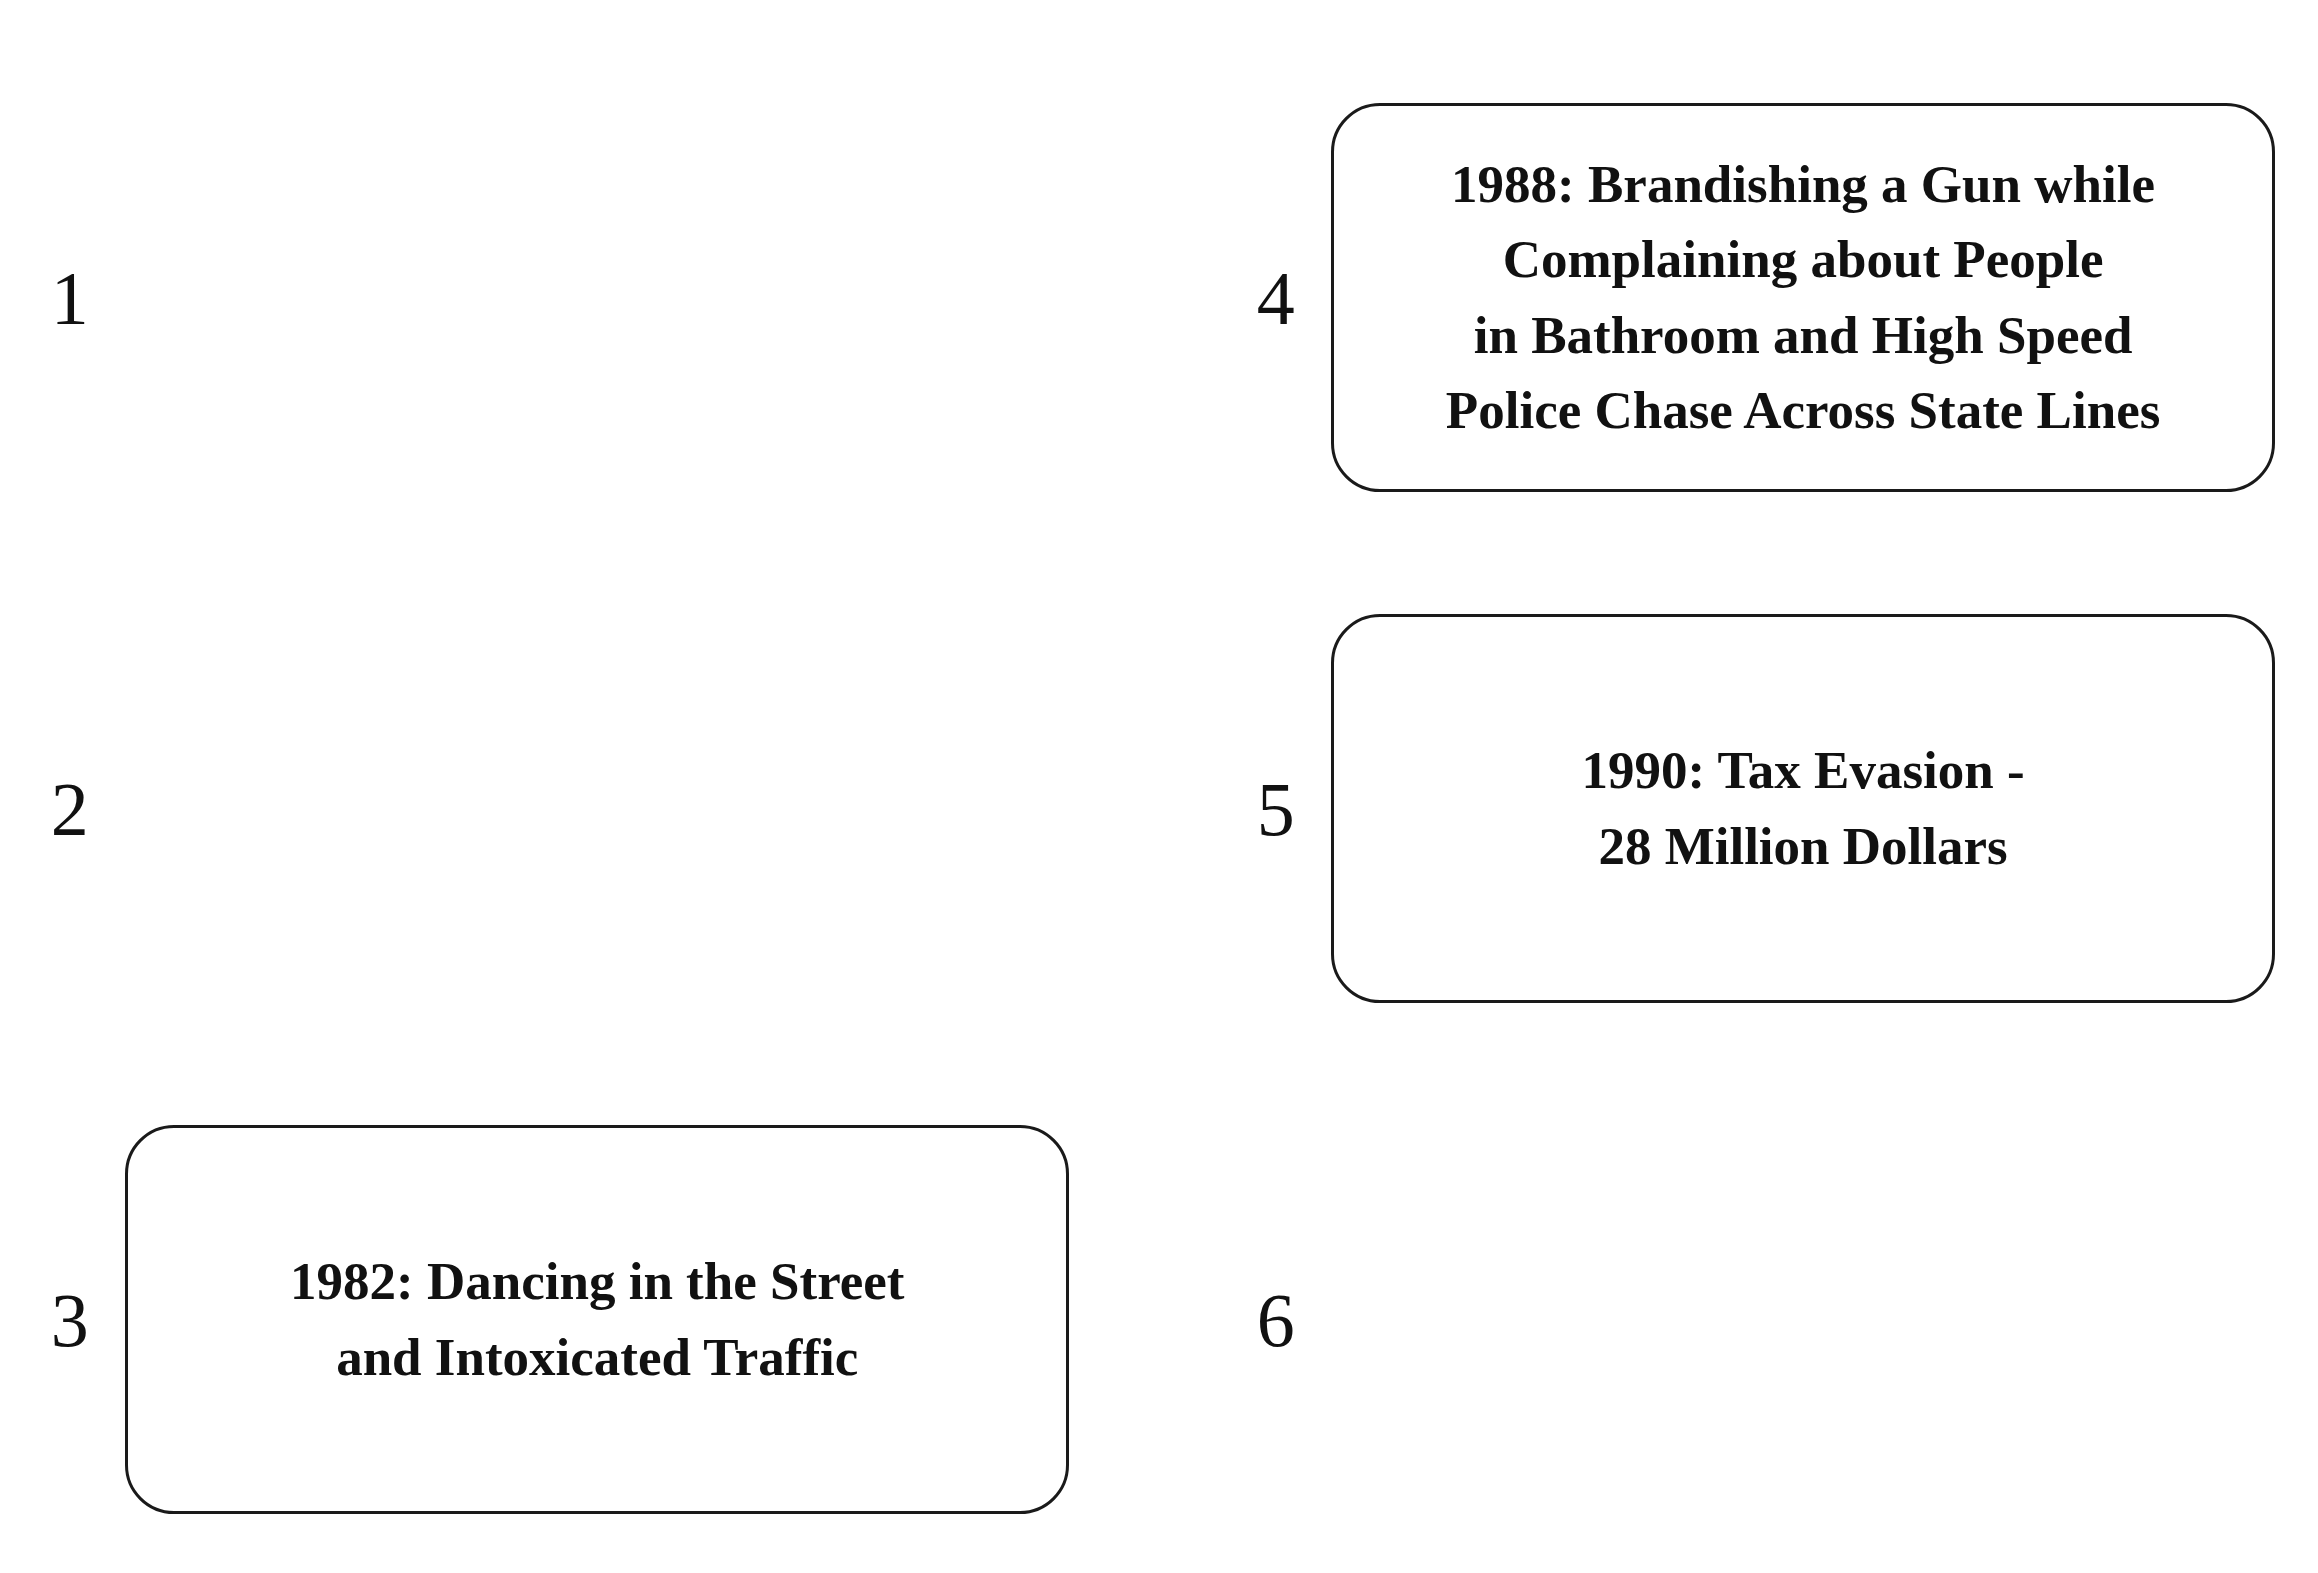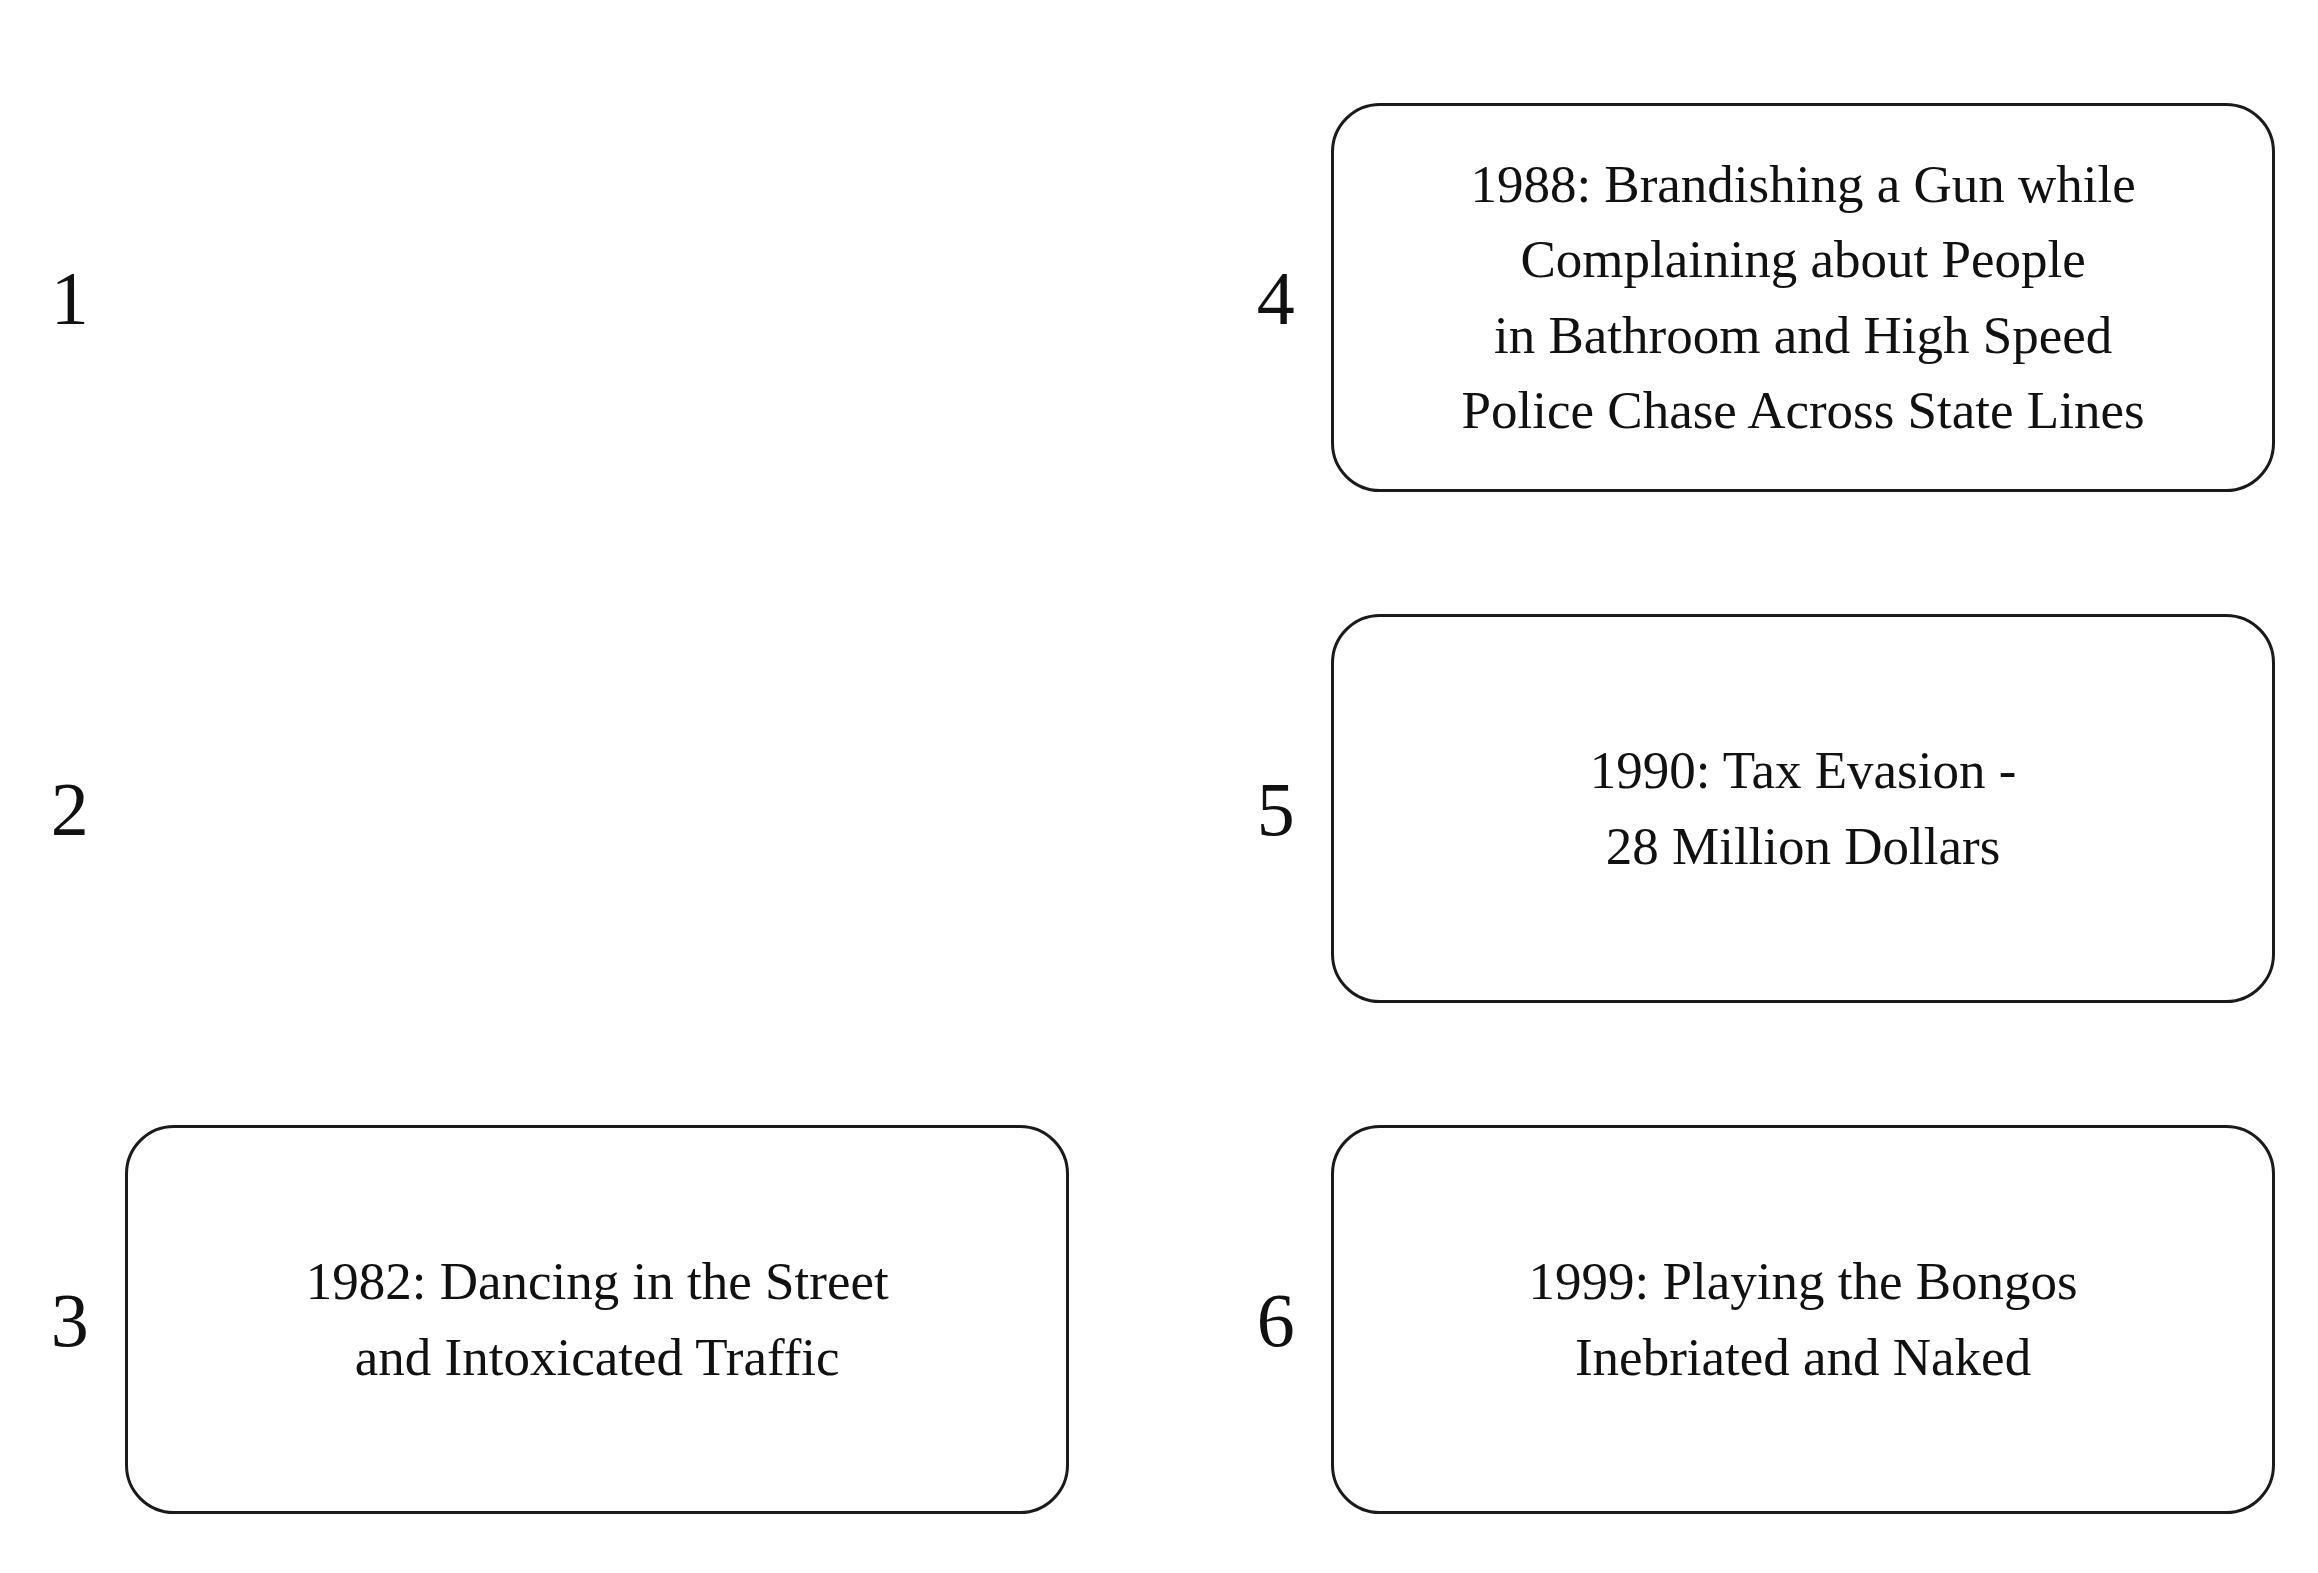--- a/index.html
+++ b/index.html
@@ -42,20 +42,21 @@
   .box {
     flex: 1 1 auto;
     height: 389px;
     border: 3.2px solid var(--border-color);
     border-radius: 49px;
     background: var(--bg-color);
     display: flex;
     align-items: center;
     justify-content: center;
     padding: 16px 29px;
+    font-weight: bold;
   }
   .box-text {
     font-size: 53px;
     line-height: 1.42;
     text-align: center;
     white-space: pre-line;
     color: var(--text-color);
   }
 </style>
 </head>
@@ -92,20 +93,16 @@
   <div class="cell">
     <div class="num">5</div>
     <div class="box">
       <div class="box-text">1990: Tax Evasion -
 28 Million Dollars</div>
     </div>
   </div>
 
   <div class="cell">
     <div class="num">6</div>
-    <div class="box">
-      <div class="box-text">1999: Playing the Bongos
-Inebriated and Naked</div>
-    </div>
   </div>
 
 </div>
 
 
 </body></html>

